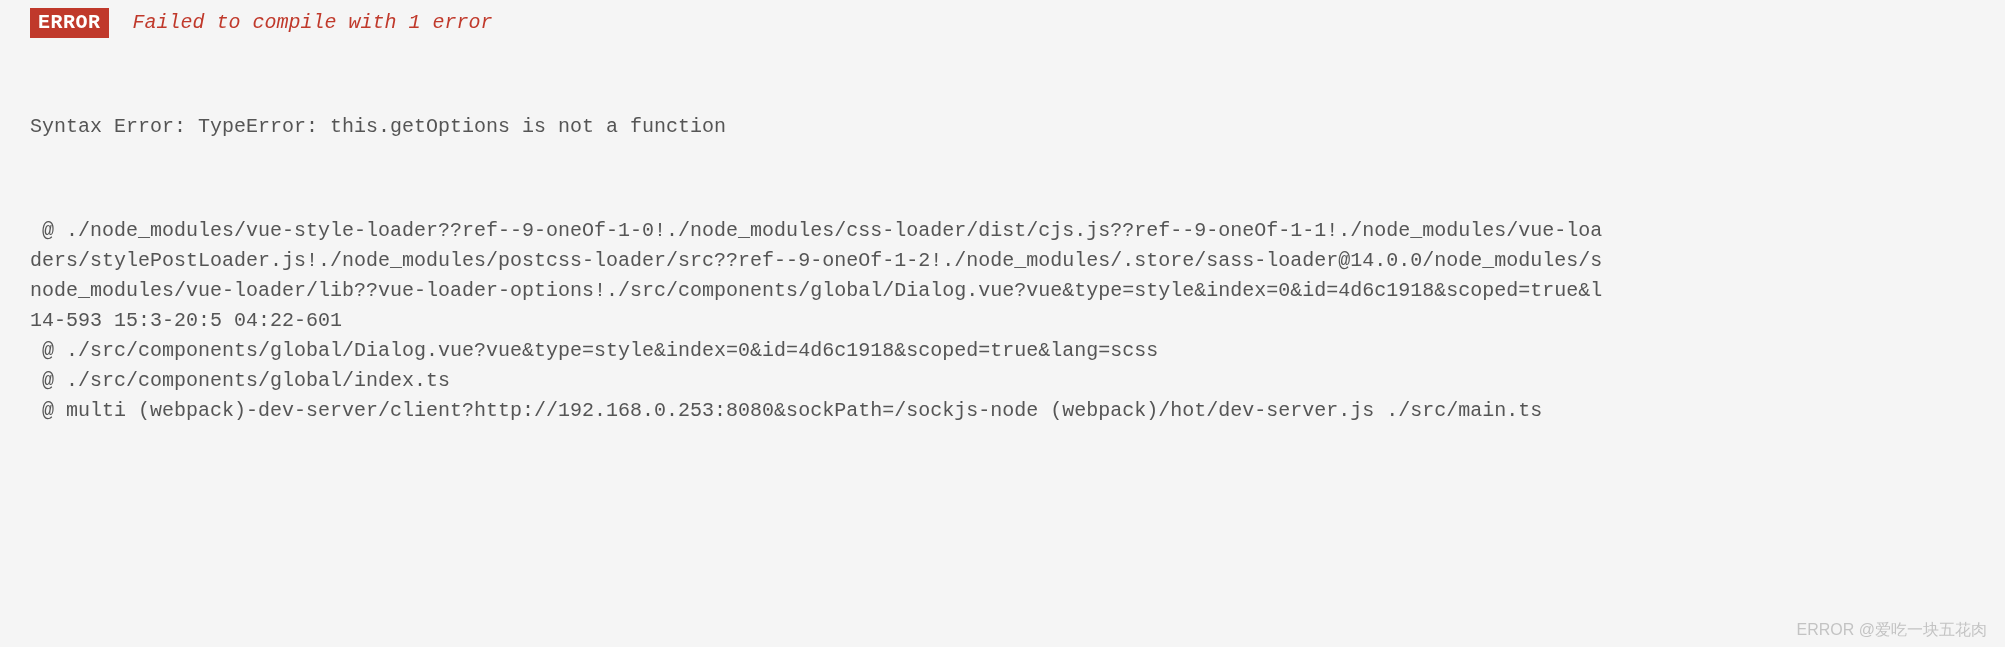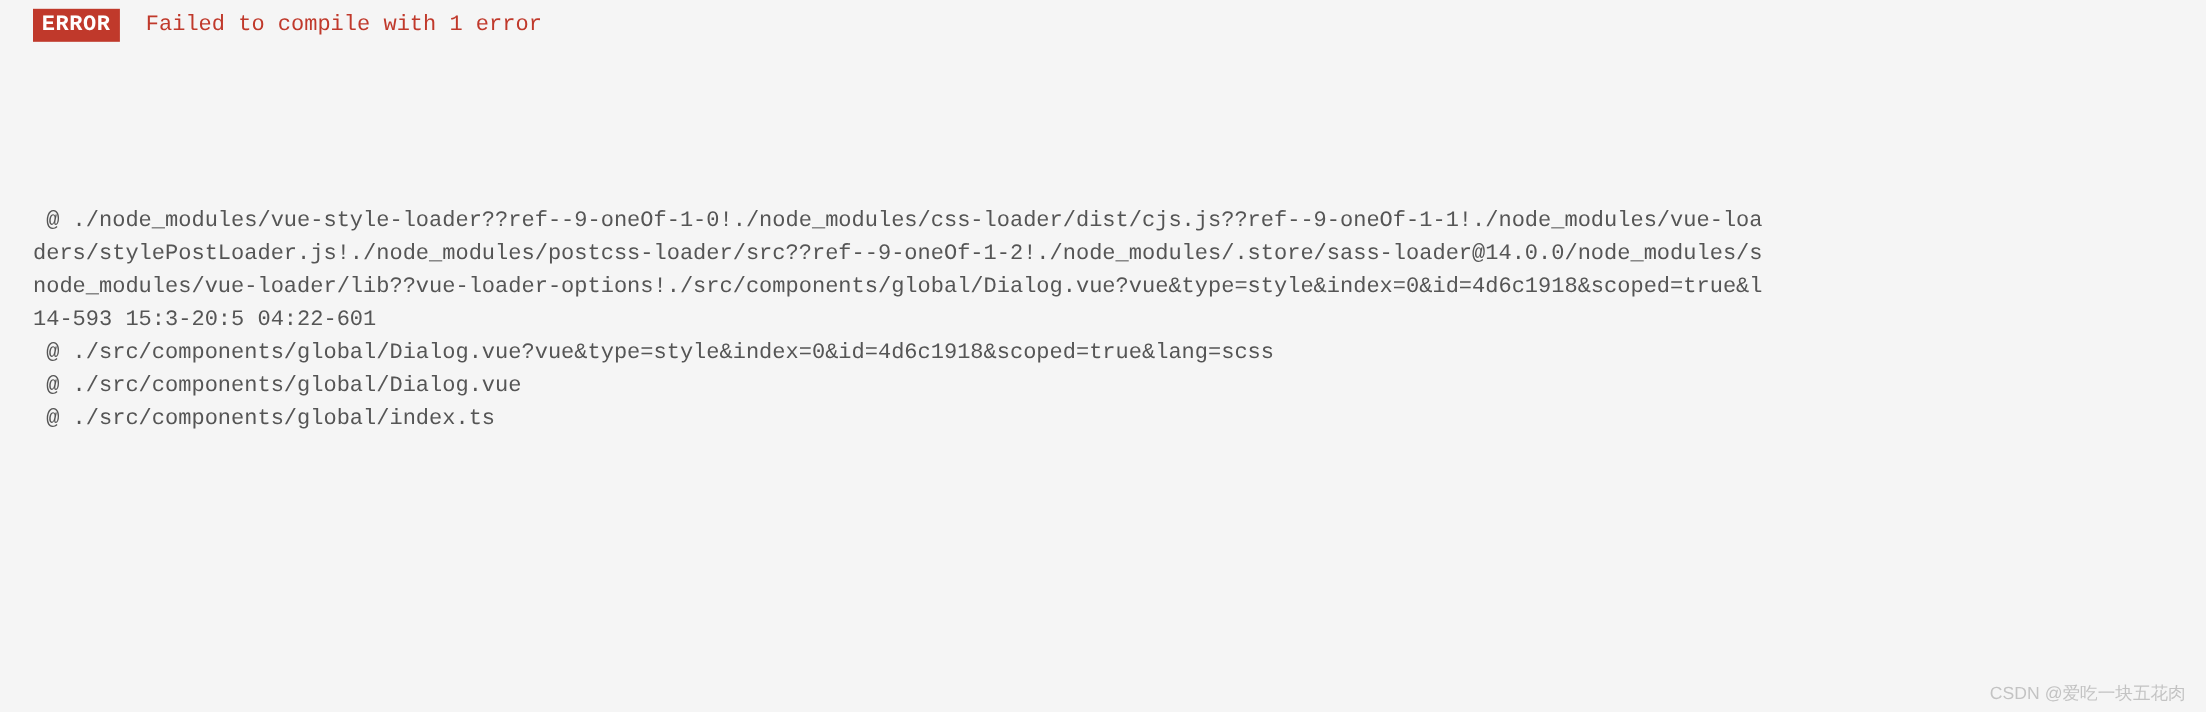--- a/index.html
+++ b/index.html
@@ -34,20 +34,21 @@
       letter-spacing: 0.5px;
     }
     .badge-error-upper {
       background: #c0392b;
     }
     .badge-error-lower {
       background: #c0392b;
     }
     .red-text {
       color: #c0392b;
+      font-style: italic;
     }
     .gray-text {
       color: #666;
     }
     .dark-text {
       color: #555;
     }
     .block-spacer {
       height: 30px;
     }
@@ -67,26 +68,27 @@
 <body>
 
 <div class="terminal-output">
   <div class="line"><span class="badge badge-error-upper">ERROR</span><span>  </span><span class="red-text">Failed to compile with 1 error</span></div>
 
   <div class="block-spacer"></div>
 
 
   <div class="block-spacer-med"></div>
 
+  <div class="line dark-text">Syntax Error: TypeError: this.getOptions is not a function</div>
 
   <div class="block-spacer-med"></div>
   <div class="block-spacer"></div>
 
   <div class="line dark-text"> @ ./node_modules/vue-style-loader??ref--9-oneOf-1-0!./node_modules/css-loader/dist/cjs.js??ref--9-oneOf-1-1!./node_modules/vue-loa</div>
   <div class="line dark-text">ders/stylePostLoader.js!./node_modules/postcss-loader/src??ref--9-oneOf-1-2!./node_modules/.store/sass-loader@14.0.0/node_modules/s</div>
   <div class="line dark-text">node_modules/vue-loader/lib??vue-loader-options!./src/components/global/Dialog.vue?vue&amp;type=style&amp;index=0&amp;id=4d6c1918&amp;scoped=true&amp;l</div>
   <div class="line dark-text">14-593 15:3-20:5 04:22-601</div>
   <div class="line dark-text"> @ ./src/components/global/Dialog.vue?vue&amp;type=style&amp;index=0&amp;id=4d6c1918&amp;scoped=true&amp;lang=scss</div>
-  <div class="line dark-text"> @ ./src/components/global/Dialog.vue</div>
   <div class="line dark-text"> @ ./src/components/global/index.ts</div>
+  <div class="line dark-text"> @ multi (webpack)-dev-server/client?http://192.168.0.253:8080&amp;sockPath=/sockjs-node (webpack)/hot/dev-server.js ./src/main.ts</div>
 </div>
 
-<div class="watermark">CSDN @爱吃一块五花肉</div>
+<div class="watermark">ERROR @爱吃一块五花肉</div>
 
 </body></html>

